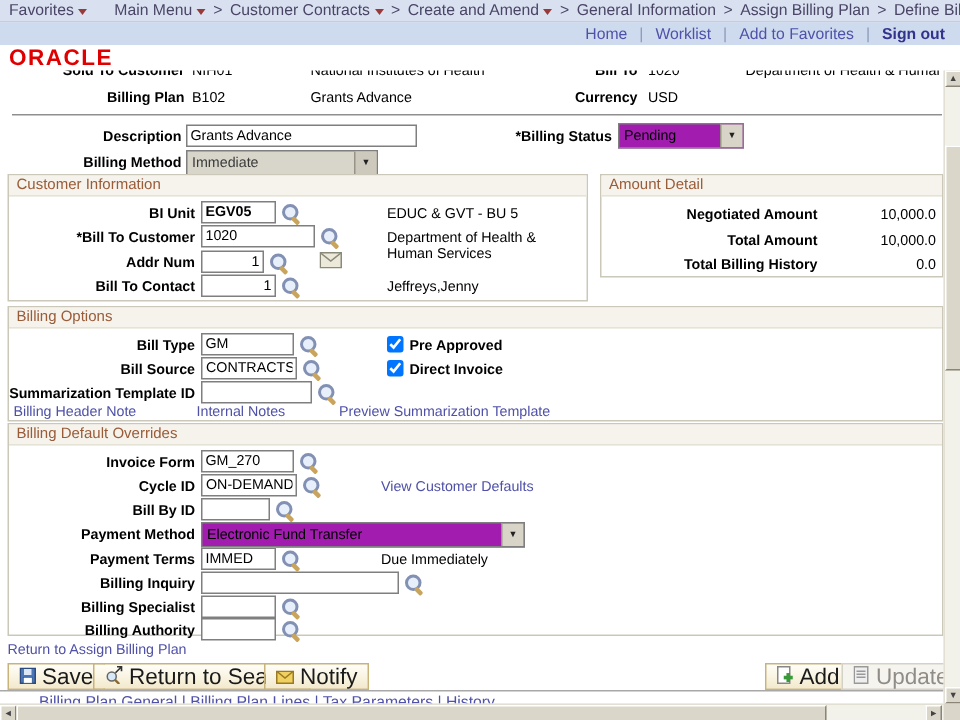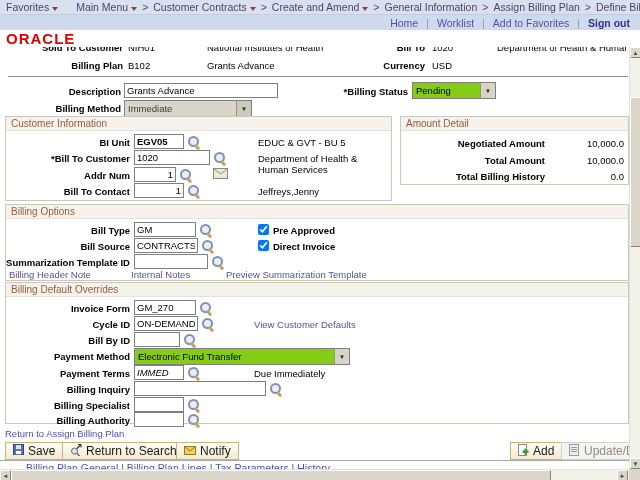--- a/index.html
+++ b/index.html
@@ -8,21 +8,21 @@
           font-family:"Liberation Sans",sans-serif;font-size:9.5px;color:#000;}
   .abs{position:absolute;}
   .lbl{position:absolute;text-align:right;font-weight:bold;white-space:nowrap;}
   .txt{position:absolute;white-space:nowrap;}
   .inp{position:absolute;height:15px;border:1px solid #7f7f7f;background:#fff;font:inherit;padding:0 2px;}
   .inp.right{text-align:right;}
   .lkp{position:absolute;width:14px;height:14px;cursor:pointer;}
   .lkp::before{content:"";position:absolute;left:1px;top:1px;width:7px;height:7px;border:2px solid #8290b4;border-radius:50%;background:#e7effa;}
   .lkp::after{content:"";position:absolute;left:9px;top:9px;width:6px;height:3px;background:#c9a45c;border-radius:1px;transform:rotate(45deg);transform-origin:0 0;}
   .link{position:absolute;color:#4f51a8;cursor:pointer;text-decoration:none;white-space:nowrap;}
-  .fsel{position:absolute;height:17px;border:1px solid #7f7f7f;background:#84cc16;display:flex;align-items:stretch;}
+  .fsel{position:absolute;height:17px;border:1px solid #7f7f7f;background:#a21caf;display:flex;align-items:stretch;}
   .fsel .t{flex:1;padding:2px 3px;white-space:nowrap;overflow:hidden;}
   .fsel .a{width:15px;background:#d8d4c8;border-left:1px solid #979385;display:flex;align-items:center;justify-content:center;font-size:6px;color:#222;}
   .fsel.dis{background:#d8d5cb;color:#3a3a3a;}
   .fsel.dis .a{background:#cdc9bd;}
   .gbox{position:absolute;border:1px solid #cbc8ba;background:#fff;}
   .gbox .hd{position:absolute;left:0;top:0;right:0;height:14px;background:#f5f3ec;border-bottom:1px solid #e5e2d6;
             color:#9a5b38;font-size:10px;padding:1px 5px;white-space:nowrap;}
   .cb{position:absolute;width:11px;height:11px;margin:0;}
   .cblbl{position:absolute;font-weight:bold;white-space:nowrap;}
   .crumb-bar{position:absolute;left:0;top:0;width:640px;height:15px;background:#d9e1f1;border-bottom:1px solid #c3cde2;
@@ -32,21 +32,21 @@
        border-top:4px solid #993a3a;margin-left:3px;}
   .vdiv{width:1px;height:11px;background:#9aa6c2;margin:0 4px;}
   .csep{color:#4a4566;}
   .links-bar{position:absolute;left:0;top:15px;width:640px;height:15px;background:#cedbee;display:flex;align-items:center;
              justify-content:flex-end;gap:8px;font-size:10.5px;padding:0 10px;}
   .links-bar .hlink{position:static;color:#4f51a8;cursor:pointer;}
   .links-bar .signout{font-weight:bold;color:#33338c;}
   .hsep{color:#8c98b8;}
   .logo{position:absolute;left:6px;top:30px;font-size:15px;font-weight:bold;color:#e00000;letter-spacing:1px;}
   .tbtn{position:absolute;height:18px;display:flex;align-items:center;gap:4px;padding:0 7px;
-        background:linear-gradient(#fffef8,#f3e9cd);border:1px solid #c8b37b;font-size:12px;cursor:pointer;color:#1a1a1a;}
+        background:linear-gradient(#fffef8,#f3e9cd);border:1px solid #c8b37b;font-size:15px;cursor:pointer;color:#1a1a1a;}
   .tbtn.dis{background:#f6f4ee;border-color:#d4d1c6;color:#8f8d86;cursor:default;}
   .vscroll{position:absolute;top:47px;right:0;width:11px;height:422px;background:#f3f2ea;border-left:1px solid #e2dfd4;}
   .hscroll{position:absolute;left:0;bottom:0;width:629px;height:11px;background:#f3f2ea;border-top:1px solid #e2dfd4;}
   .sbtn{position:absolute;width:11px;height:11px;background:#dad6ca;border:1px solid;border-color:#fff #8a8578 #8a8578 #fff;
         display:flex;align-items:center;justify-content:center;font-size:6px;color:#444;cursor:pointer;}
   .sthumb{position:absolute;background:#dad6ca;border:1px solid;border-color:#fff #8a8578 #8a8578 #fff;cursor:pointer;}
   .corner{position:absolute;right:0;bottom:0;width:11px;height:11px;background:#dad6ca;}
   .rule{position:absolute;height:1px;background:#8f8f8f;}
 </style>
 </head>
@@ -189,21 +189,21 @@
     <input class="inp" style="left: 128px; top: 49px; width: 46px;" value="">
     <span class="lkp" style="left:177px;top:50px;"></span>
 
     <span class="lbl" style="left:0;top:68px;width:124px;">Payment Method</span>
     <div class="fsel" style="left:128px;top:65px;width:216px;">
       <span class="t">Electronic Fund Transfer</span>
       <span class="a">▼</span>
     </div>
 
     <span class="lbl" style="left:0;top:85px;width:124px;">Payment Terms</span>
-    <input class="inp" style="left: 128px; top: 82px; width: 50px; font-style: italic;" value="IMMED">
+    <input class="inp" style="left: 128px; top: 82px; width: 50px;" value="IMMED">
     <span class="lkp" style="left:181px;top:83px;"></span>
     <span class="txt" style="left:248px;top:85px;">Due Immediately</span>
 
     <span class="lbl" style="left:0;top:101px;width:124px;">Billing Inquiry</span>
     <input class="inp" style="left: 128px; top: 98px; width: 132px;" value="">
     <span class="lkp" style="left:263px;top:99px;"></span>
 
     <span class="lbl" style="left:0;top:117px;width:124px;">Billing Specialist</span>
     <input class="inp" style="left: 128px; top: 114px; width: 50px;" value="">
     <span class="lkp" style="left:181px;top:115px;"></span>

